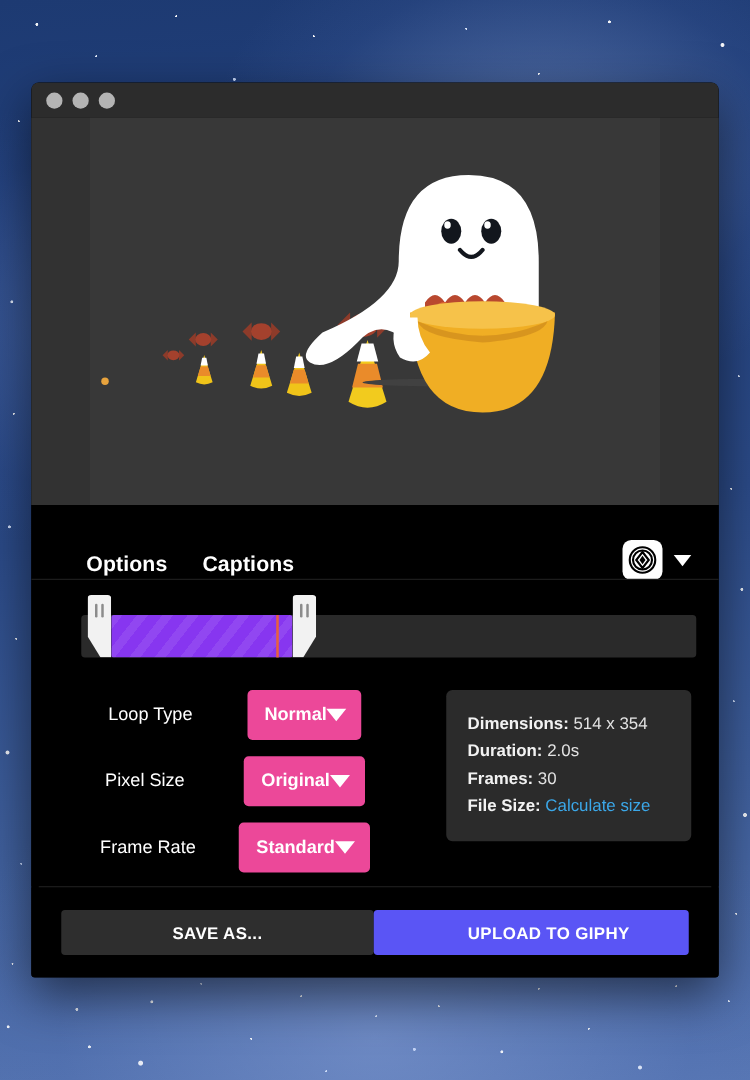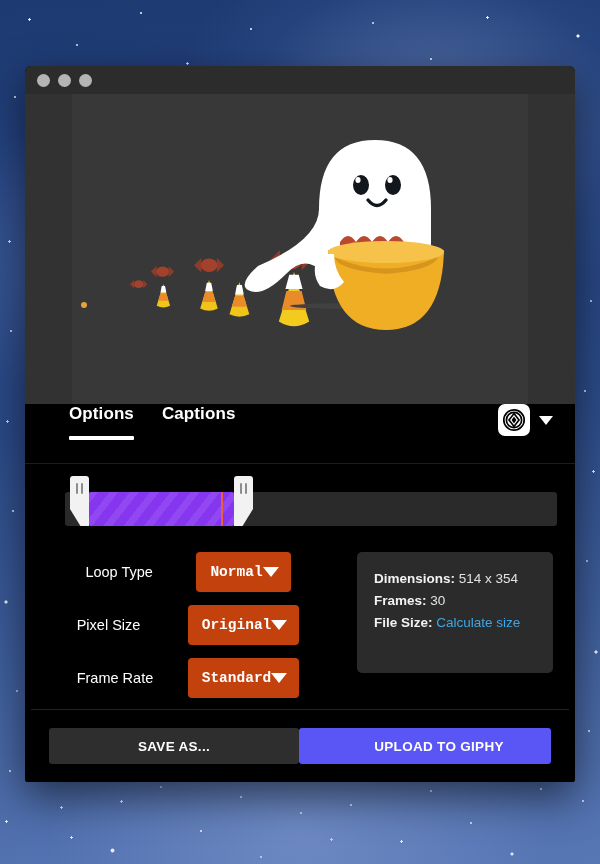--- a/index.html
+++ b/index.html
@@ -165,21 +165,21 @@
     background: #383838;
     overflow: hidden;
   }
 
   
   #tabs-row {
     flex: 0 0 auto;
     height: 60px;
     background: #000;
     display: flex;
-    align-items: flex-start;
+    align-items: flex-end;
     padding: 0 22px 0 44px;
     position: relative;
   }
   .tab {
     color: #ffffff;
     font-size: 17px;
     font-weight: bold;
     letter-spacing: .1px;
     margin-right: 28px;
     padding-bottom: 2px;
@@ -313,27 +313,26 @@
   }
   .opt-label {
     width: 111px;
     color: #ffffff;
     font-size: 14.5px;
     flex: 0 0 auto;
   }
   .opt-select {
     flex: 1 1 auto;
     height: 40px;
-    background: #c2410c;
+    background: #ec4899;
     border-radius: 4px;
     display: flex;
     align-items: center;
     padding: 0 12px 0 14px;
     cursor: pointer;
-    font-family: Liberation Mono, monospace;
   }
   .opt-select .val {
     color: #ffffff;
     font-size: 14.5px;
     font-weight: bold;
     flex: 1 1 auto;
   }
   .opt-select .caret {
     width: 0; height: 0;
     border-left: 8px solid transparent;
@@ -558,20 +557,24 @@
         </div>
 
       </div>
 
       <div id="info-panel">
         <div class="info-line">
           <span class="k">Dimensions:</span>
           <span class="v">514 x 354</span>
         </div>
         <div class="info-line">
+          <span class="k">Duration:</span>
+          <span class="v">2.0s</span>
+        </div>
+        <div class="info-line">
           <span class="k">Frames:</span>
           <span class="v">30</span>
         </div>
         <div class="info-line">
           <span class="k">File Size:</span>
           <span class="link">Calculate size</span>
         </div>
       </div>
     </div>
 

